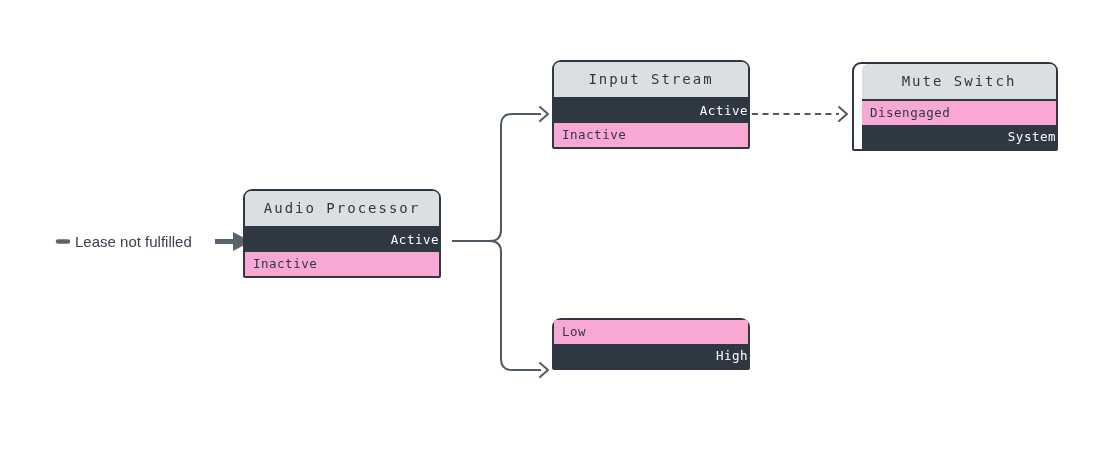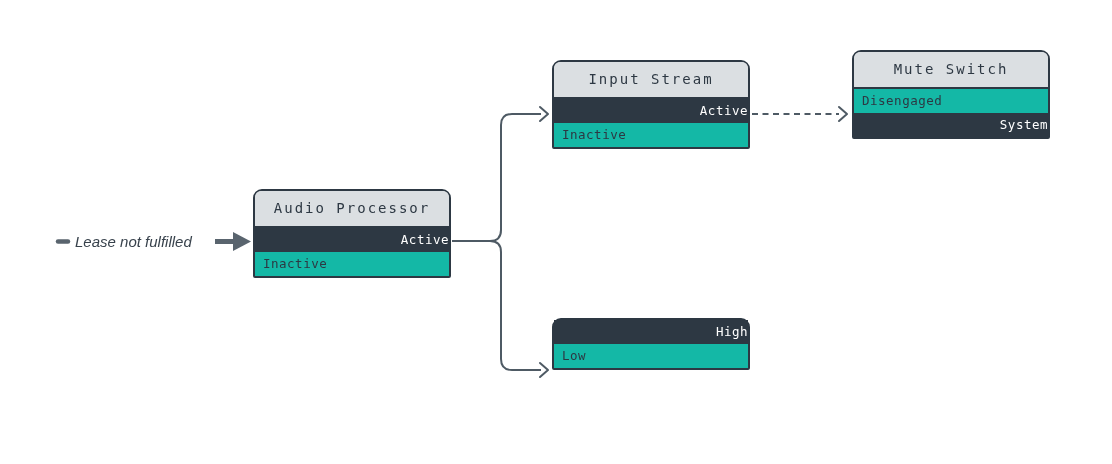--- a/index.html
+++ b/index.html
@@ -39,44 +39,43 @@
     overflow: hidden;
   }
   .box-row {
     height: 24px;
     line-height: 24px;
     padding-left: 8px;
     font-size: 12.5px;
     font-weight: 500;
     letter-spacing: 0.5px;
     color: #2d3843;
-    background: #14b8a6;
+    background: #f9a8d4;
     white-space: nowrap;
   }
   .box-row[data-state="active"] {
     background: #2d3843;
     color: #ffffff;
     text-align: right;
   }
   .annotation-label {
     position: absolute;
     left: 75px;
     top: 233px;
     height: 18px;
     line-height: 18px;
     font-family: "Liberation Sans", sans-serif;
     font-size: 15px;
     color: #38424c;
     white-space: nowrap;
-    font-style: italic;
   }
   
-  #node-audio-processor { left: 253px; top: 189px; }
+  #node-audio-processor { left: 243px; top: 189px; }
   #node-input-stream    { left: 552px; top: 60px;  }
-  #node-mute-switch     { left: 852px; top: 50px;  }
+  #node-mute-switch     { left: 852px; top: 62px; padding-left: 8px;  }
   #node-system-activity { left: 552px; top: 318px; }
 </style>
 </head>
 <body>
 
 <div class="canvas">
 
   <svg class="connector-layer" viewBox="0 0 1112 464">
 
     <path d="M 452 241 H 490 C 497 241 501 237 501 230 V 125 C 501 118 505 114 512 114 H 541" fill="none" stroke="#4e5a64" stroke-width="2"></path>
@@ -108,17 +107,17 @@
     <div class="box-row" data-state="inactive">Inactive</div>
   </div>
 
   <div class="state-box" id="node-mute-switch">
     <div class="box-header">Mute Switch</div>
     <div class="box-row" data-state="inactive">Disengaged</div>
     <div class="box-row" data-state="active">System</div>
   </div>
 
   <div class="state-box" id="node-system-activity">
+    <div class="box-row" data-state="inactive">Low</div>
     <div class="box-row" data-state="active">High</div>
-    <div class="box-row" data-state="inactive">Low</div>
   </div>
 
 </div>
 
 </body></html>

